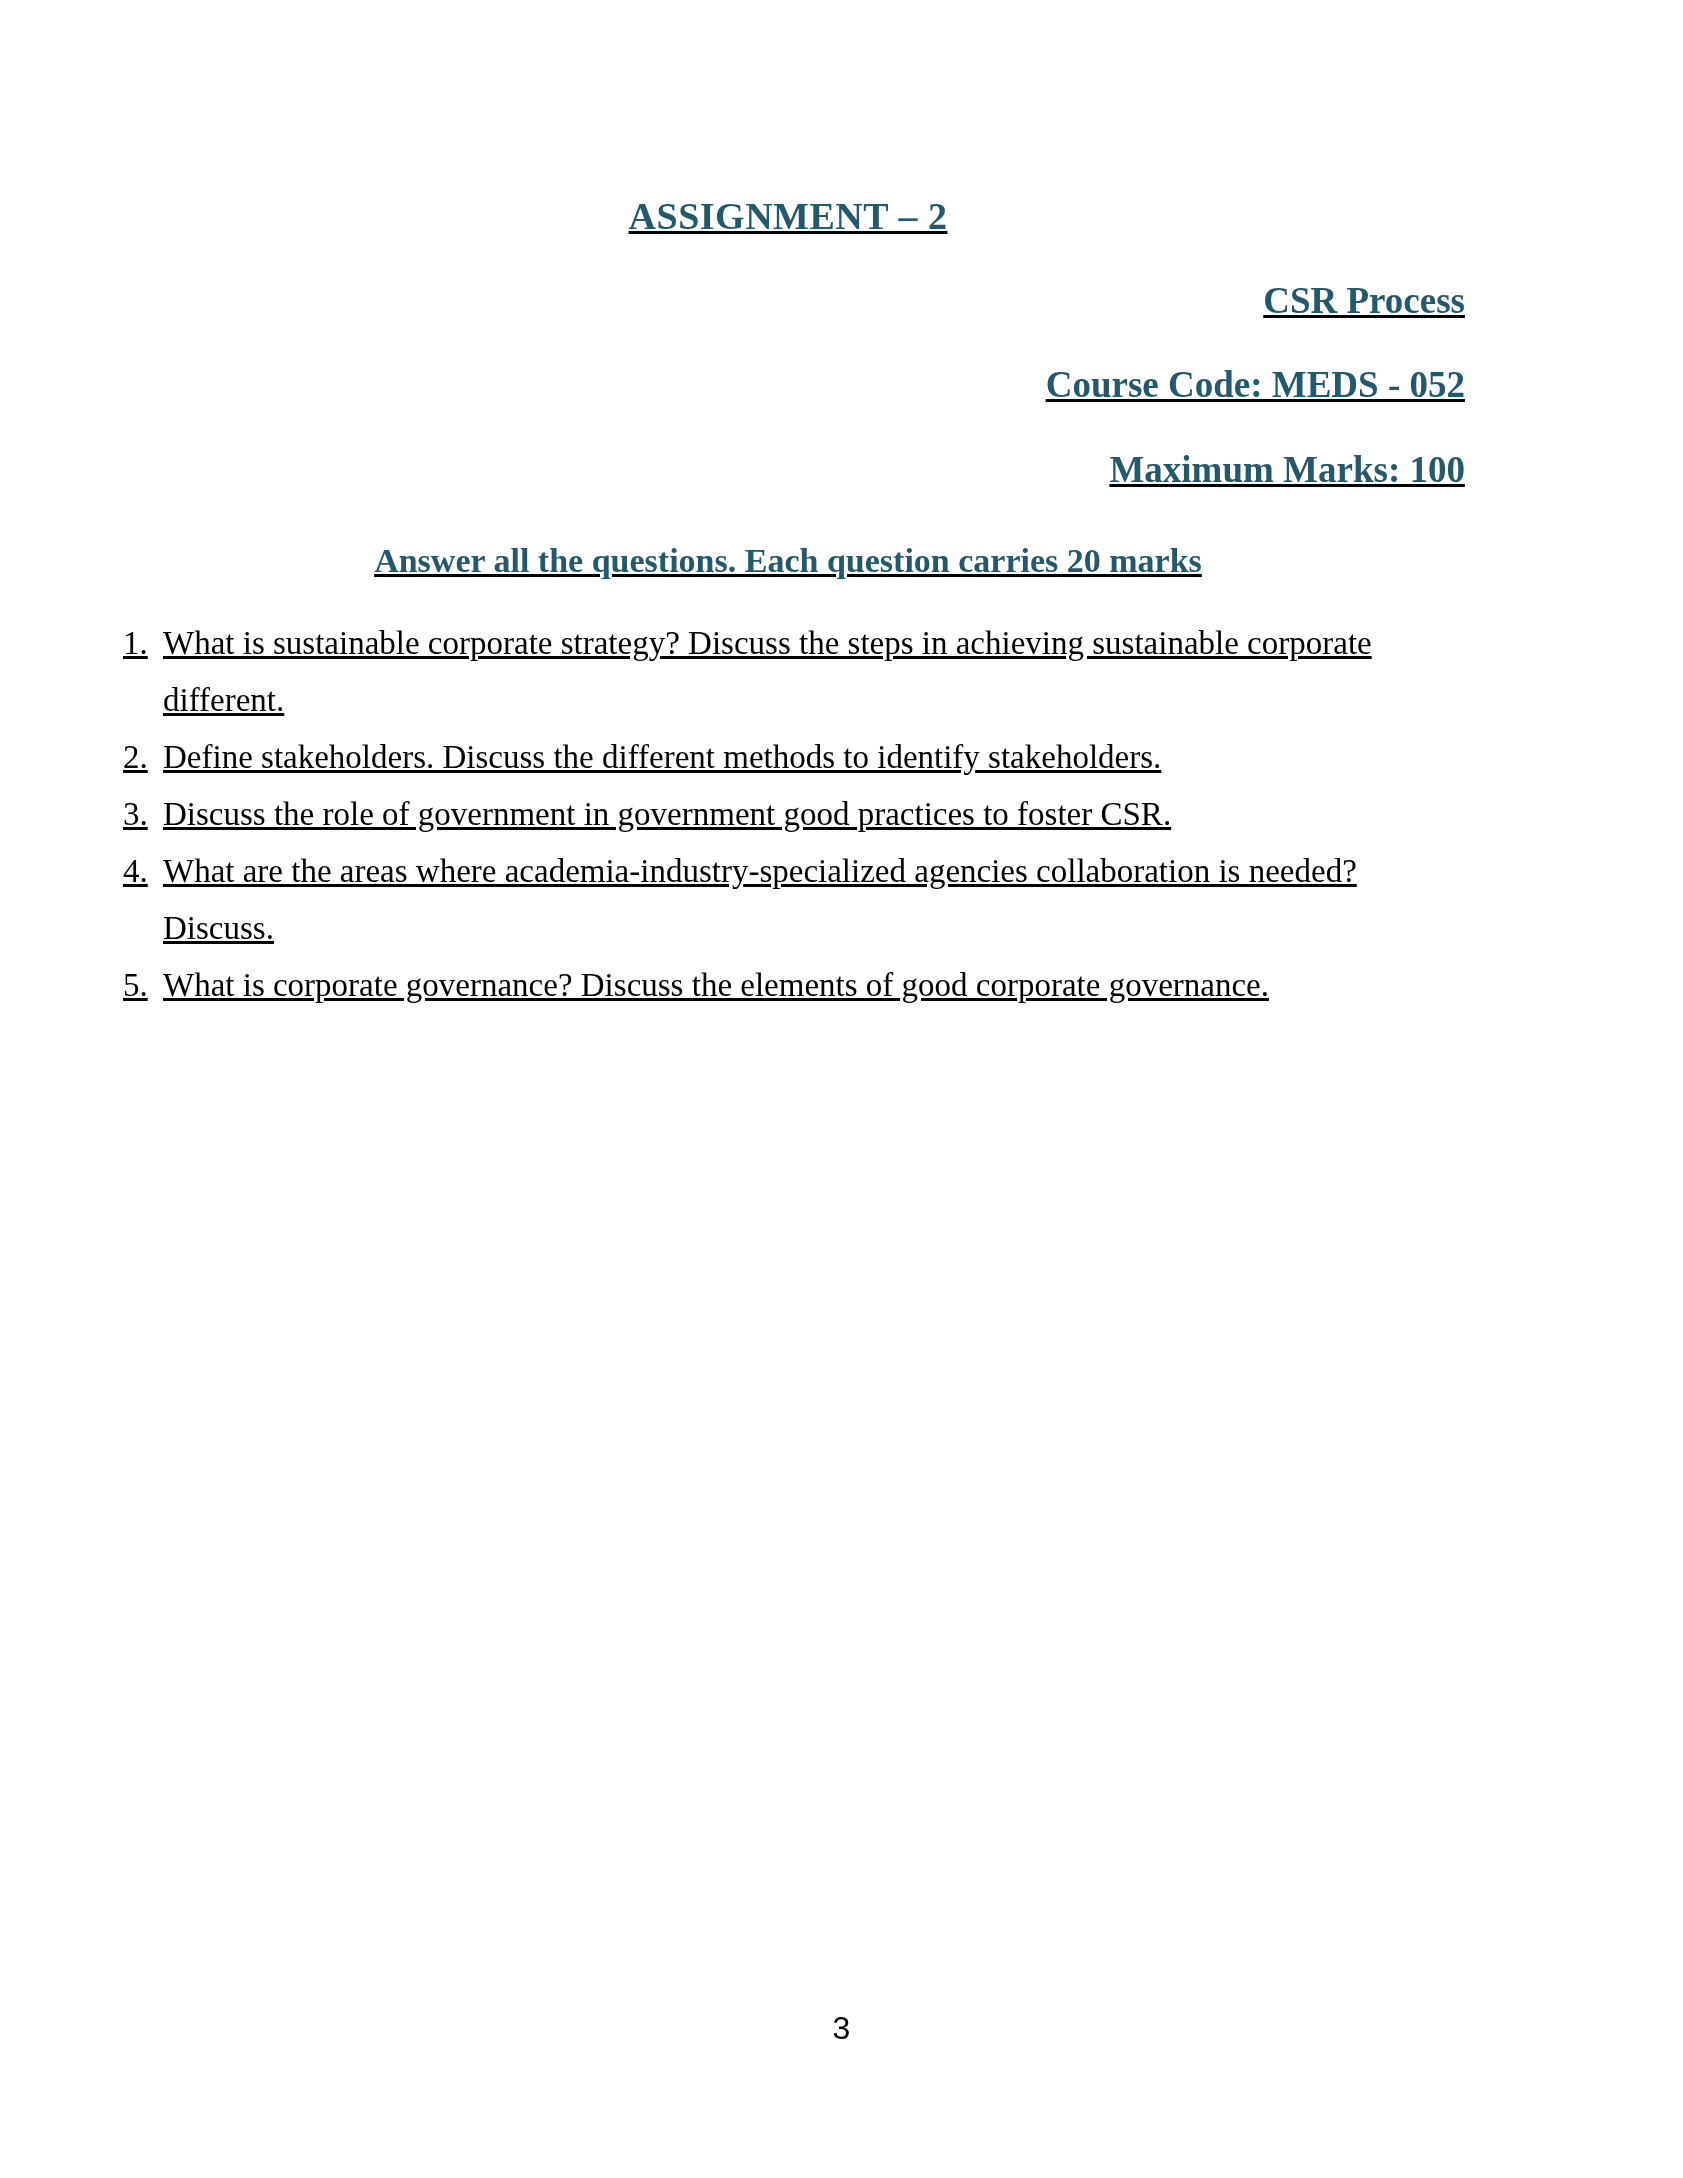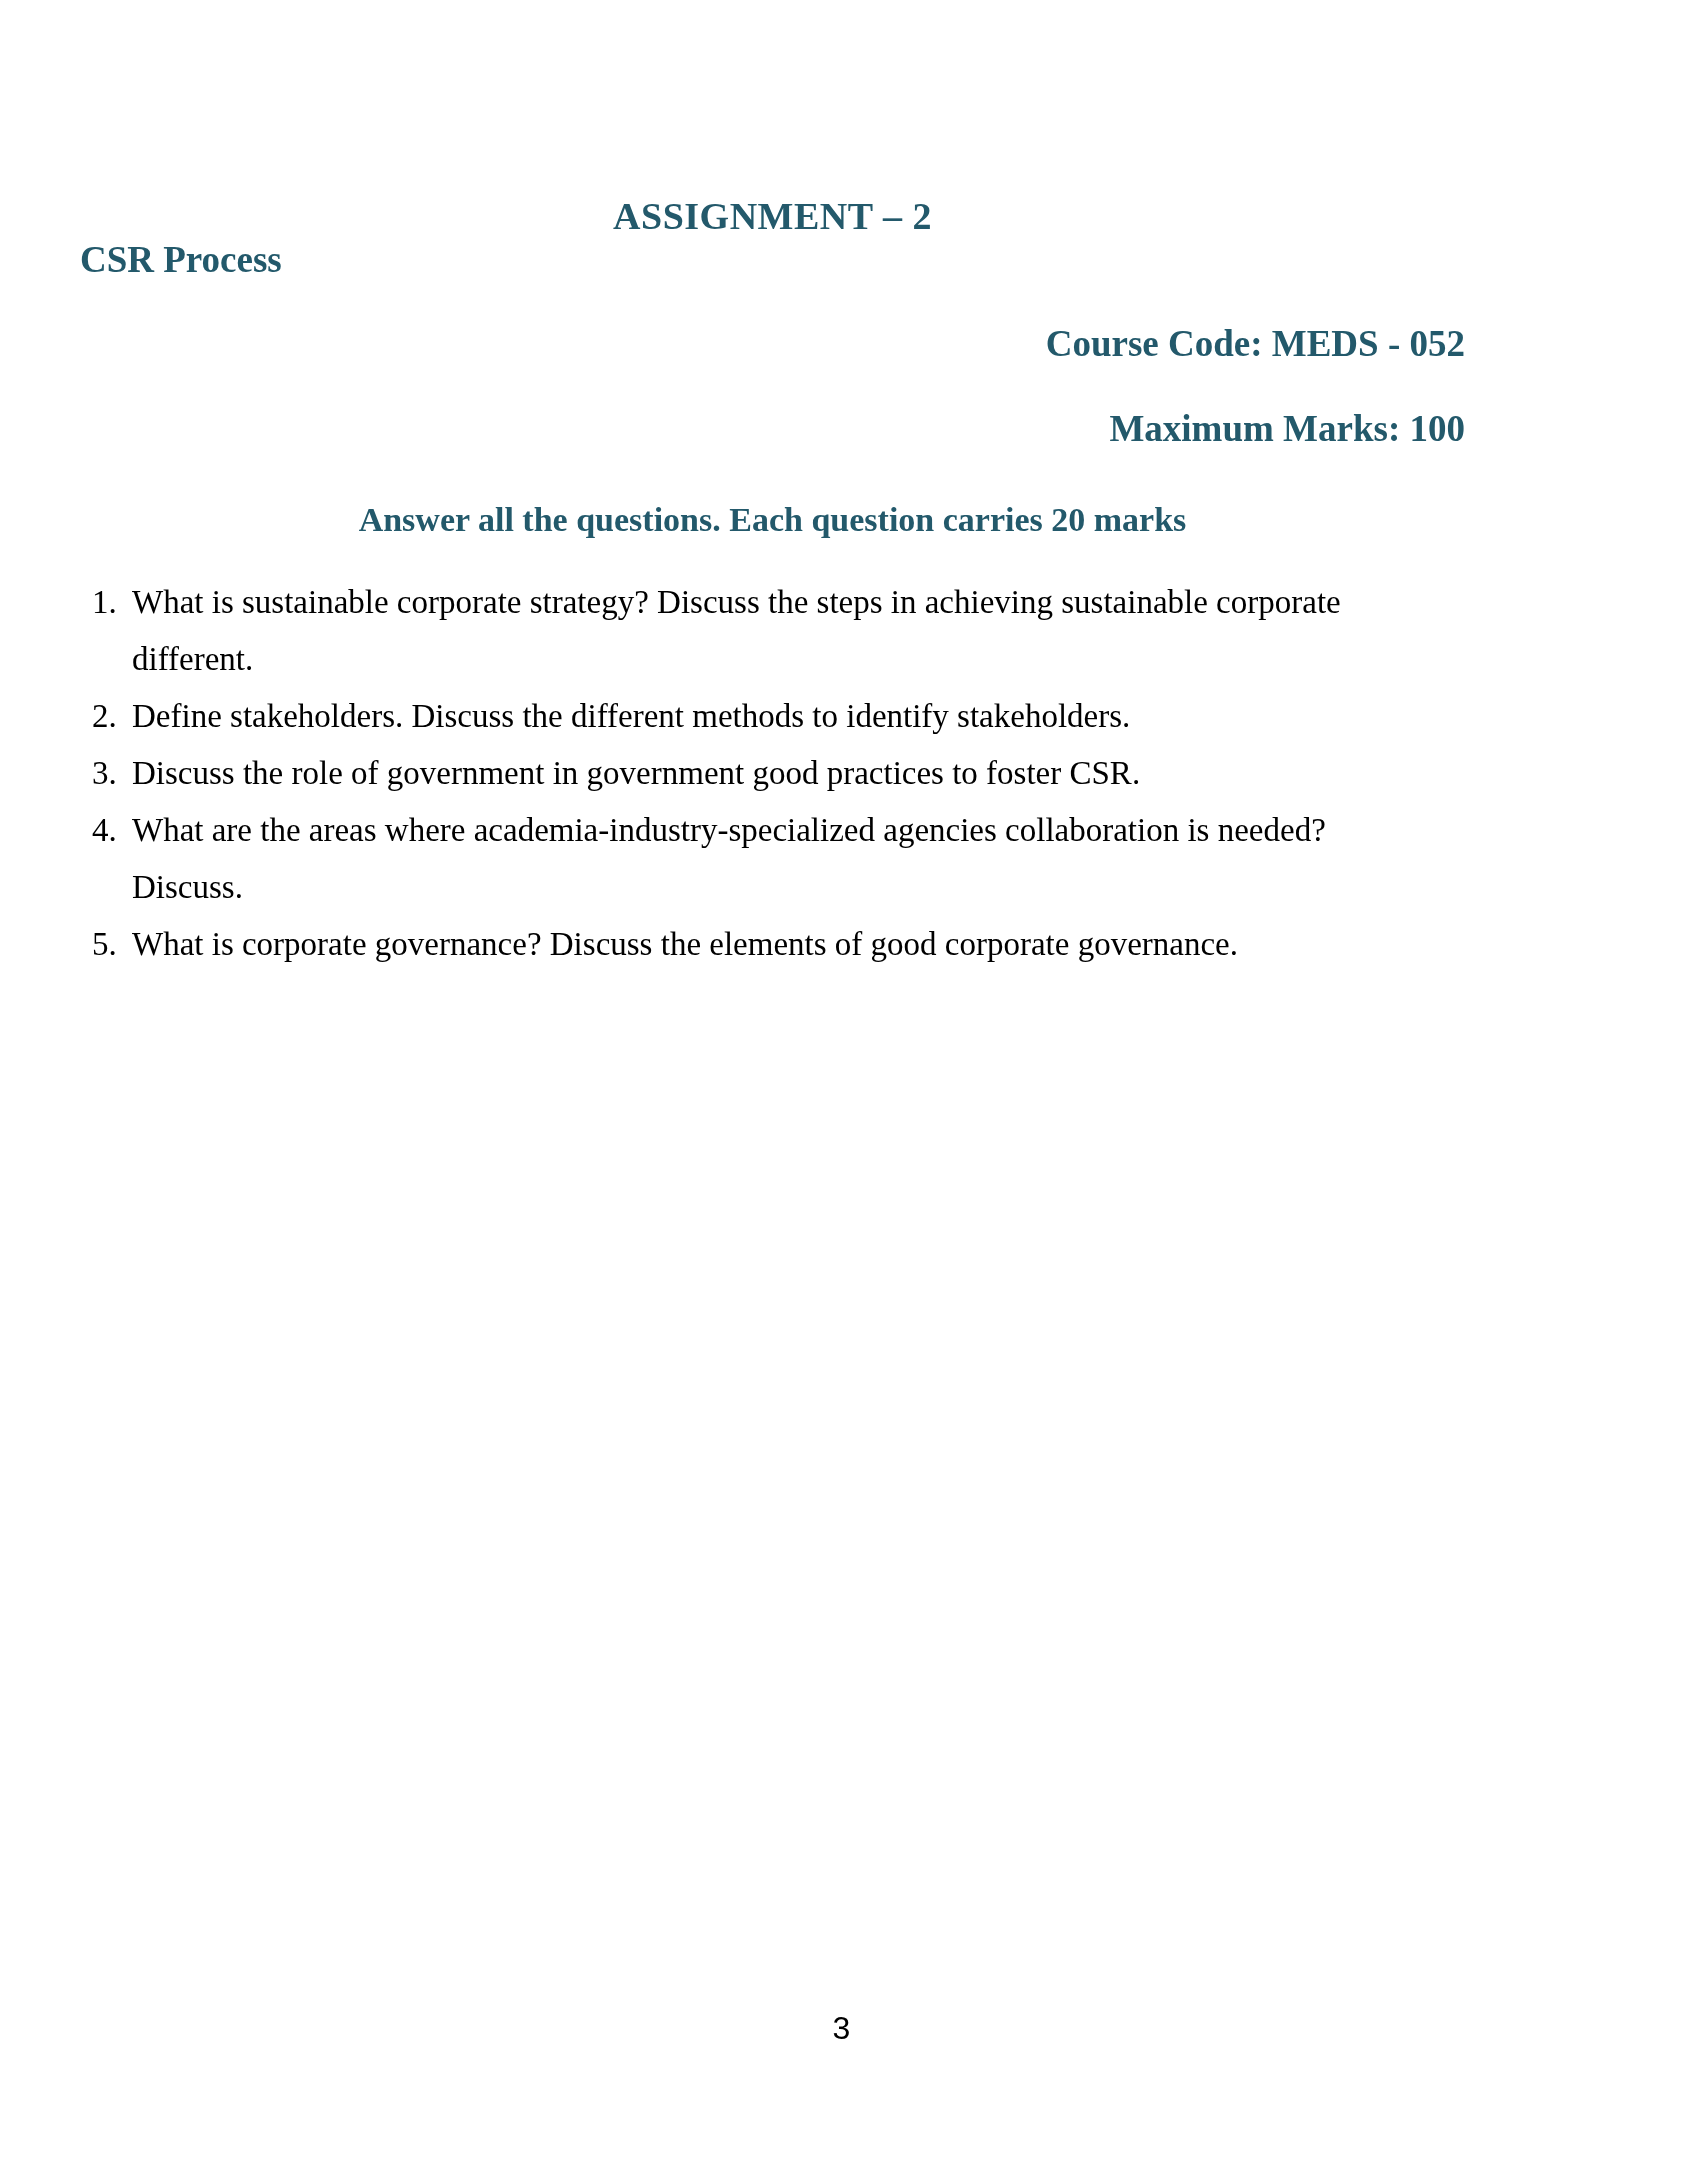--- a/index.html
+++ b/index.html
@@ -7,36 +7,37 @@
   .page {
     width: 1683px;
     height: 2178px;
     background: #ffffff;
     position: relative;
     margin: 0 auto;
     font-family: "Liberation Serif", "DejaVu Serif", serif;
     color: #000000;
     overflow: hidden;
   }
-  .content { padding: 0 218px 0 80px; }
+  .content { padding: 0 218px 0 111px; text-decoration: underline; }
   .heading {
     color: #23596b;
     font-weight: bold;
   }
   .doc-title {
     font-size: 38px;
     line-height: 44px;
     margin-top: 194px;
     text-align: center;
     letter-spacing: 0.5px;
   }
   .doc-subtitle {
     font-size: 37px;
     line-height: 44px;
-    text-align: left;
+    margin-top: 41px;
+    text-align: right;
   }
   .course-code {
     font-size: 37px;
     line-height: 44px;
     margin-top: 40px;
     text-align: right;
   }
   .max-marks {
     font-size: 37px;
     line-height: 44px;

